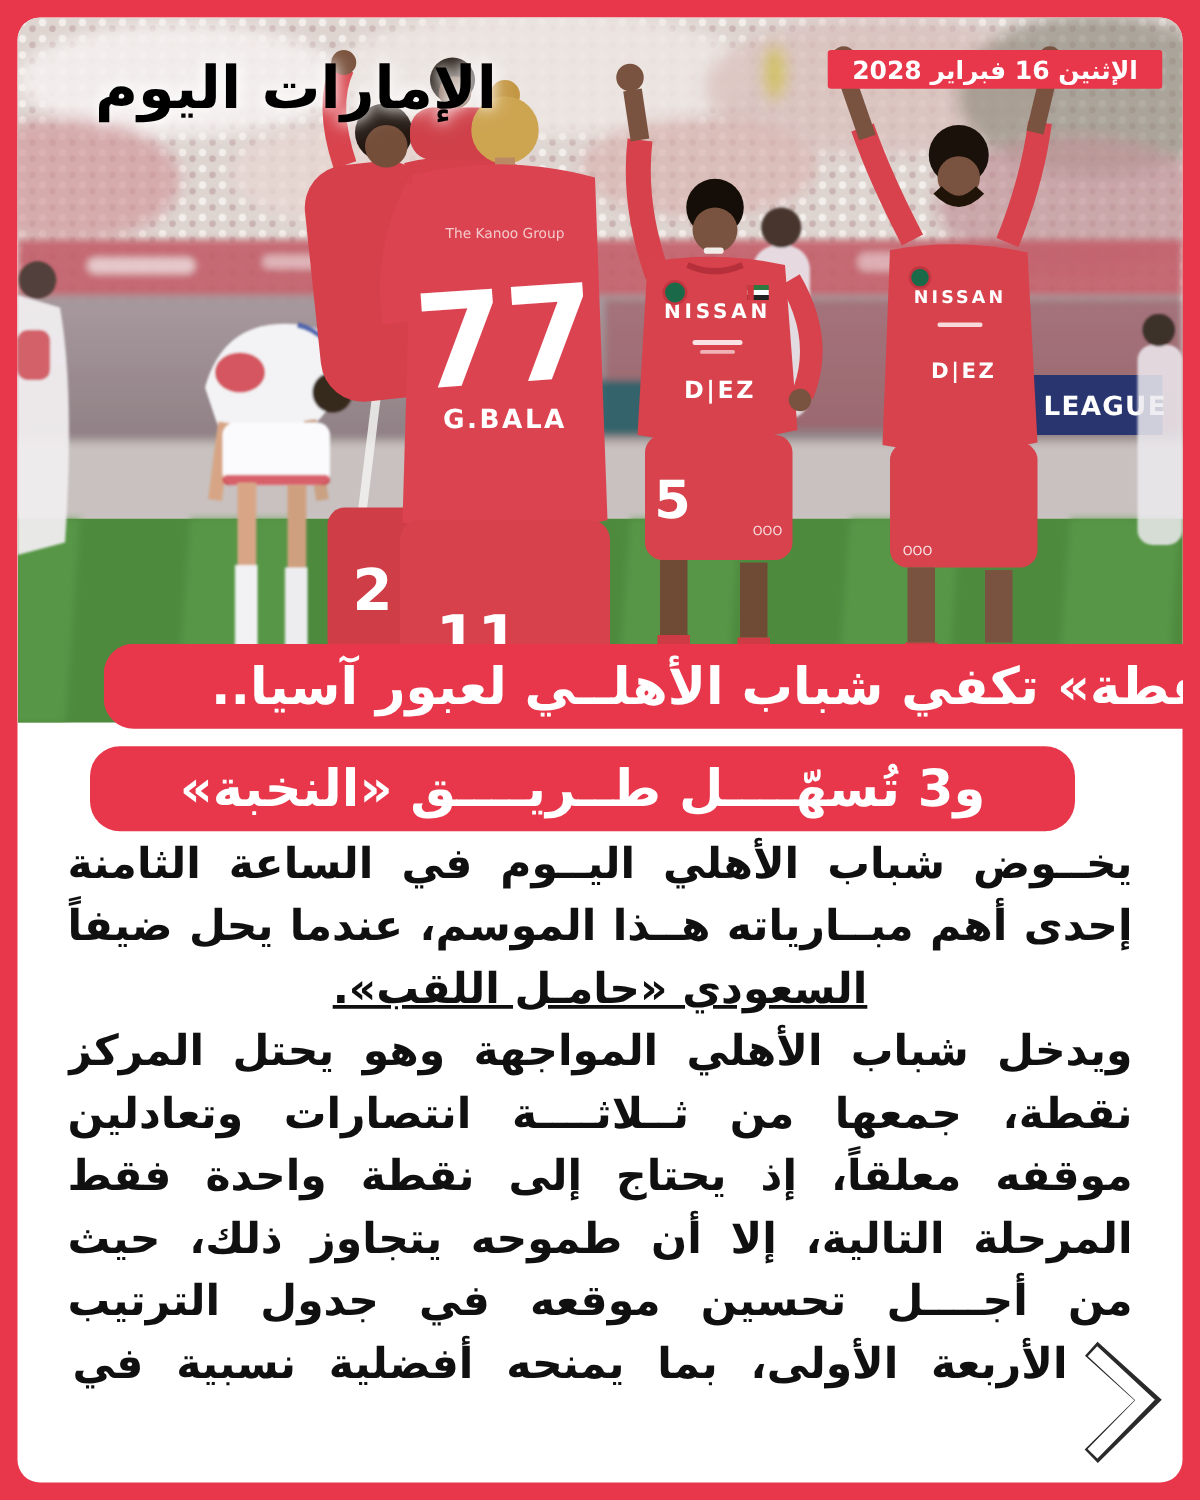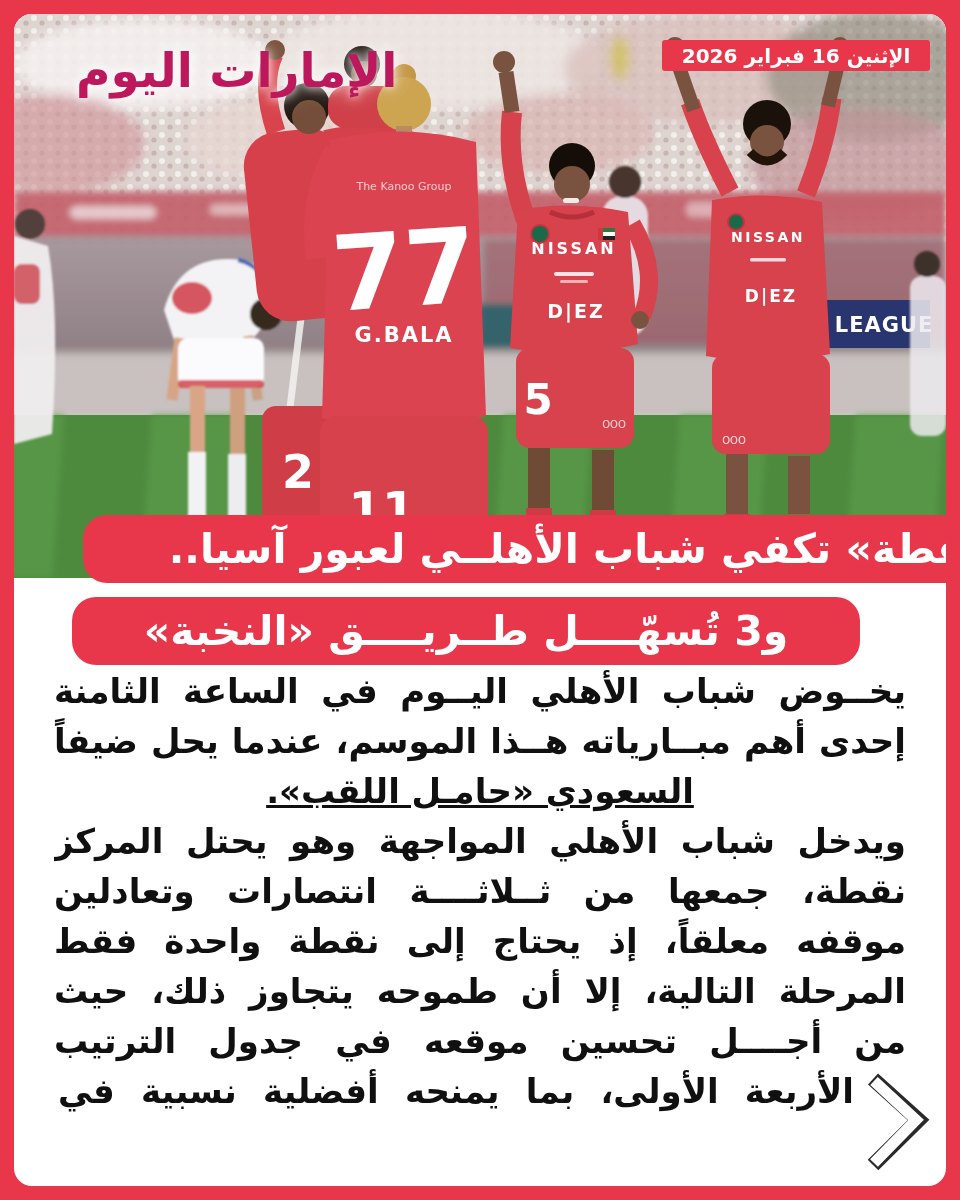--- a/index.html
+++ b/index.html
@@ -8,21 +8,21 @@
     background:#e8374b;padding:14px;
     font-family:"DejaVu Sans",sans-serif;overflow:hidden;
   }
   .inner{
     position:relative;width:932px;height:1172px;background:#ffffff;
     border-radius:18px;overflow:hidden;
   }
   .photo{position:absolute;top:0;left:0;width:932px;height:564px;display:block;}
   .logo{
     position:absolute;top:24px;left:62px;direction:rtl;
-    font-size:47px;font-weight:bold;color:#be185d;line-height:1.4;
+    font-size:47px;font-weight:bold;color:#000000;line-height:1.4;
     text-shadow:0 0 10px rgba(255,255,255,.9),0 0 20px rgba(255,255,255,.7);
   }
   .date-badge{
     position:absolute;top:26px;left:648px;width:268px;height:31px;
     background:#e8374b;border-radius:3px;color:#ffffff;font-weight:bold;
     font-size:20px;display:flex;align-items:center;justify-content:center;direction:rtl;
   }
   .banner{
     position:absolute;background:#e8374b;border-radius:24px;color:#ffffff;
     font-weight:bold;display:flex;align-items:center;justify-content:center;
@@ -210,21 +210,21 @@
         <rect x="698" y="340" width="118" height="100" rx="14" fill="#d7424c"></rect>
         <text x="720" y="430" font-size="10" fill="#ffffff" opacity=".85" text-anchor="middle">OOO</text>
         <rect x="712" y="440" width="22" height="60" fill="#7a5340"></rect>
         <rect x="774" y="442" width="22" height="58" fill="#7a5340"></rect>
         <rect x="710" y="500" width="26" height="64" fill="#cf3b45"></rect>
         <rect x="772" y="502" width="26" height="62" fill="#cf3b45"></rect>
       </g>
     </svg>
 
     <div class="logo">الإمارات اليوم</div>
-    <div class="date-badge">الإثنين 16 فبراير 2026</div>
+    <div class="date-badge">الإثنين 16 فبراير 2028</div>
 
     <div class="banner banner1">«نقطة» تكفي شباب الأهلــي لعبور آسيا..</div>
     <div class="banner banner2">و3 تُسهّــــل طــريــــق «النخبة»</div>
 
     <div class="article">
       <div class="bline">يخــوض شباب الأهلي اليــوم في الساعة الثامنة بتوقيت الإمارات،</div>
       <div class="bline">إحدى أهم مبــارياته هــذا الموسم، عندما يحل ضيفاً على الأهلي</div>
       <div class="bline center">السعودي «حامـل اللقب».</div>
       <div class="bline">ويدخل شباب الأهلي المواجهة وهو يحتل المركز السادس برصيد 11</div>
       <div class="bline">نقطة، جمعها من ثــلاثــــة انتصارات وتعادلين وخسارتين، ولايزال</div>

